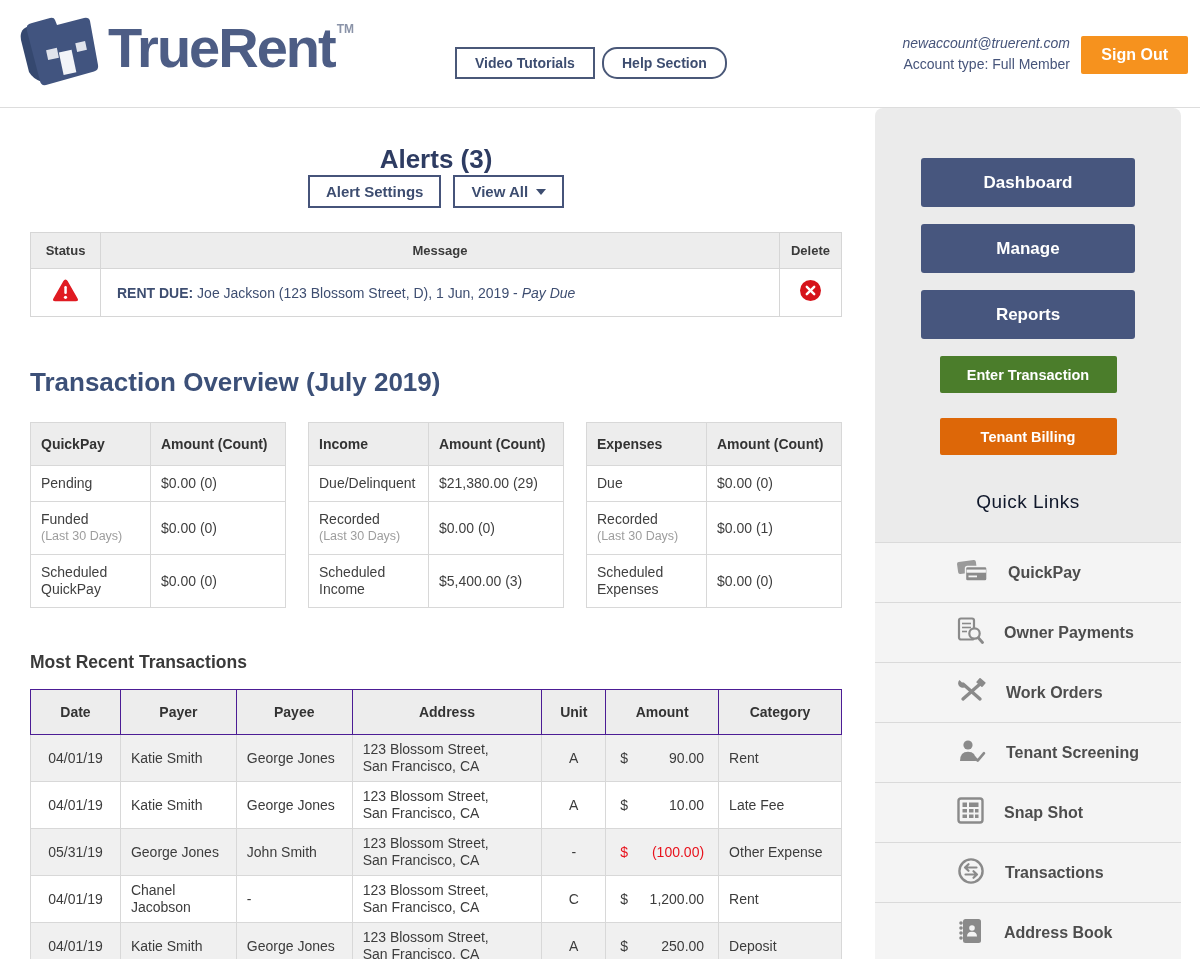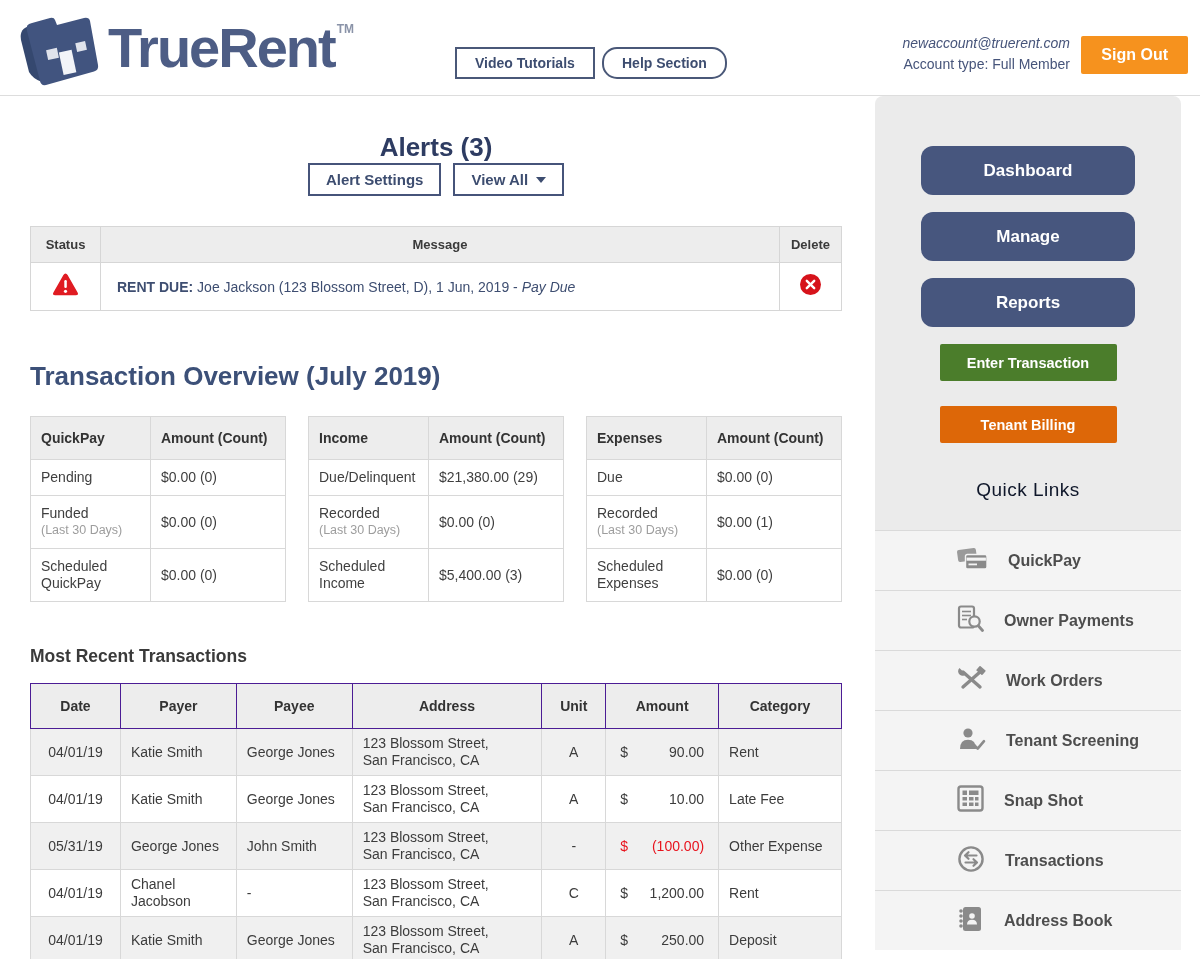--- a/index.html
+++ b/index.html
@@ -1,21 +1,21 @@
 <!DOCTYPE html>
 <html><head>
 <meta charset="utf-8">
 <style>
   * { margin:0; padding:0; box-sizing:border-box; }
   html,body { width:1200px; height:959px; overflow:hidden; background:#fff;
     font-family:"Liberation Sans", sans-serif; }
   .canvas { position:relative; width:1200px; height:959px; background:#fff; }
 
   
-  .hdr { position:relative; height:96px; background:#fff; border-bottom:1px solid #ddd; }
+  .hdr { position:relative; height:108px; background:#fff; border-bottom:1px solid #ddd; }
   .brand { position:absolute; left:14px; top:8px; display:flex; align-items:flex-start; }
   .brand-text { font-size:56px; font-weight:bold; color:#4d5d85; letter-spacing:-2px; line-height:80px; margin-left:6px; }
   .brand-tm { font-size:12px; color:#8a93a8; font-weight:bold; margin-top:14px; margin-left:2px; letter-spacing:0; }
   .hdr-btn { position:absolute; top:47px; background:#fff; border:2px solid #4a5878; color:#3d4d70;
     font-size:14px; font-weight:bold; padding:6px 18px; cursor:pointer; font-family:inherit; }
   .hdr-btn.video { left:455px; }
   .hdr-btn.help { left:602px;border-radius:15px; }
   .acct { position:absolute; right:130px; top:33px; text-align:right; color:#46547a; font-size:14px; line-height:21px; }
   .acct .email { font-style:italic; }
   .signout { position:absolute; right:12px; top:36px; background:#f6921e; color:#fff; border:none;
@@ -28,21 +28,21 @@
   
   .alerts-head { display:flex; justify-content:space-between; align-items:center; margin-top:36px; width:812px;flex-direction:column; }
   .h-navy { font-size:26px; font-weight:bold; color:#2e3c62; }
   .alerts-actions { display:flex; gap:12px; }
   .act-btn { background:#fff; border:2px solid #46547a; color:#3d4d70; font-size:15px; font-weight:bold;
     padding:6px 16px; cursor:pointer; font-family:inherit; display:flex; align-items:center; gap:8px; }
   .caret { width:0; height:0; border-left:5px solid transparent; border-right:5px solid transparent;
     border-top:6px solid #3d4d70; display:inline-block; }
 
   table { border-collapse:collapse; }
-  .alerts-table { width:812px; margin-top:30px; border:1px solid #c9c9c9; }
+  .alerts-table { width:812px; margin-top:24px; border:1px solid #c9c9c9; }
   .alerts-table th { background:#ededed; font-size:13px; font-weight:bold; color:#3a3a3a;
     padding:10px 6px; border:1px solid #d6d6d6; }
   .alerts-table td { background:#fff; border:1px solid #d6d6d6; height:48px; vertical-align:middle; }
   .alert-msg { font-size:14px; color:#3e4e71; padding:0 16px; }
   .alert-msg b { font-weight:bold; }
   .alert-link { font-style:italic; cursor:pointer; }
   .c { text-align:center; }
 
   
   .tov-title { font-size:26px; font-weight:bold; color:#3c5078; margin-top:50px; }
@@ -65,21 +65,21 @@
   .tx-table tr:nth-child(even) td { background:#f0f0f0; }
   .tx-table tr:nth-child(odd) td { background:#fff; }
   .amt { display:flex; justify-content:space-between; padding:0 4px; }
   .neg, .neg span { color:#e8131d; }
   .refnote { font-size:12.5px; color:#9d9d9d; margin-top:14px; }
 
   
   .sidebar { position:absolute; left:875px; top:0; width:306px; height:847px; background:#ebebeb;
     border-radius:8px 8px 0 0; }
   .nav-btn { display:block; width:214px; height:49px; margin:0 auto 17px; background:#47567e; color:#fff;
-    border:none; border-radius:12px; font-size:17px; font-weight:bold; cursor:pointer; font-family:inherit; }
+    border:none; border-radius:3px; font-size:17px; font-weight:bold; cursor:pointer; font-family:inherit; }
   .nav-btn.first { margin-top:50px; }
   .sm-btn { display:block; width:177px; height:37px; margin:0 auto; color:#fff; border:none; border-radius:2px;
     font-size:14.5px; font-weight:bold; cursor:pointer; font-family:inherit; }
   .sm-btn.green { background:#4b7d2b; margin-top:14px; }
   .sm-btn.orange { background:#dd6708; margin-top:25px; }
   .ql-title { text-align:center; color:#0f172a; font-size:19px; margin-top:36px; letter-spacing:0.5px; }
   .ql-list { margin-top:29px; }
   .ql-item { height:60px; background:#f4f4f4; border-top:1px solid #dadada; display:flex; align-items:center;
     padding-left:82px; gap:20px; cursor:pointer; }
   .ql-item span.lab { font-size:16px; font-weight:bold; color:#4d4d4d; }

